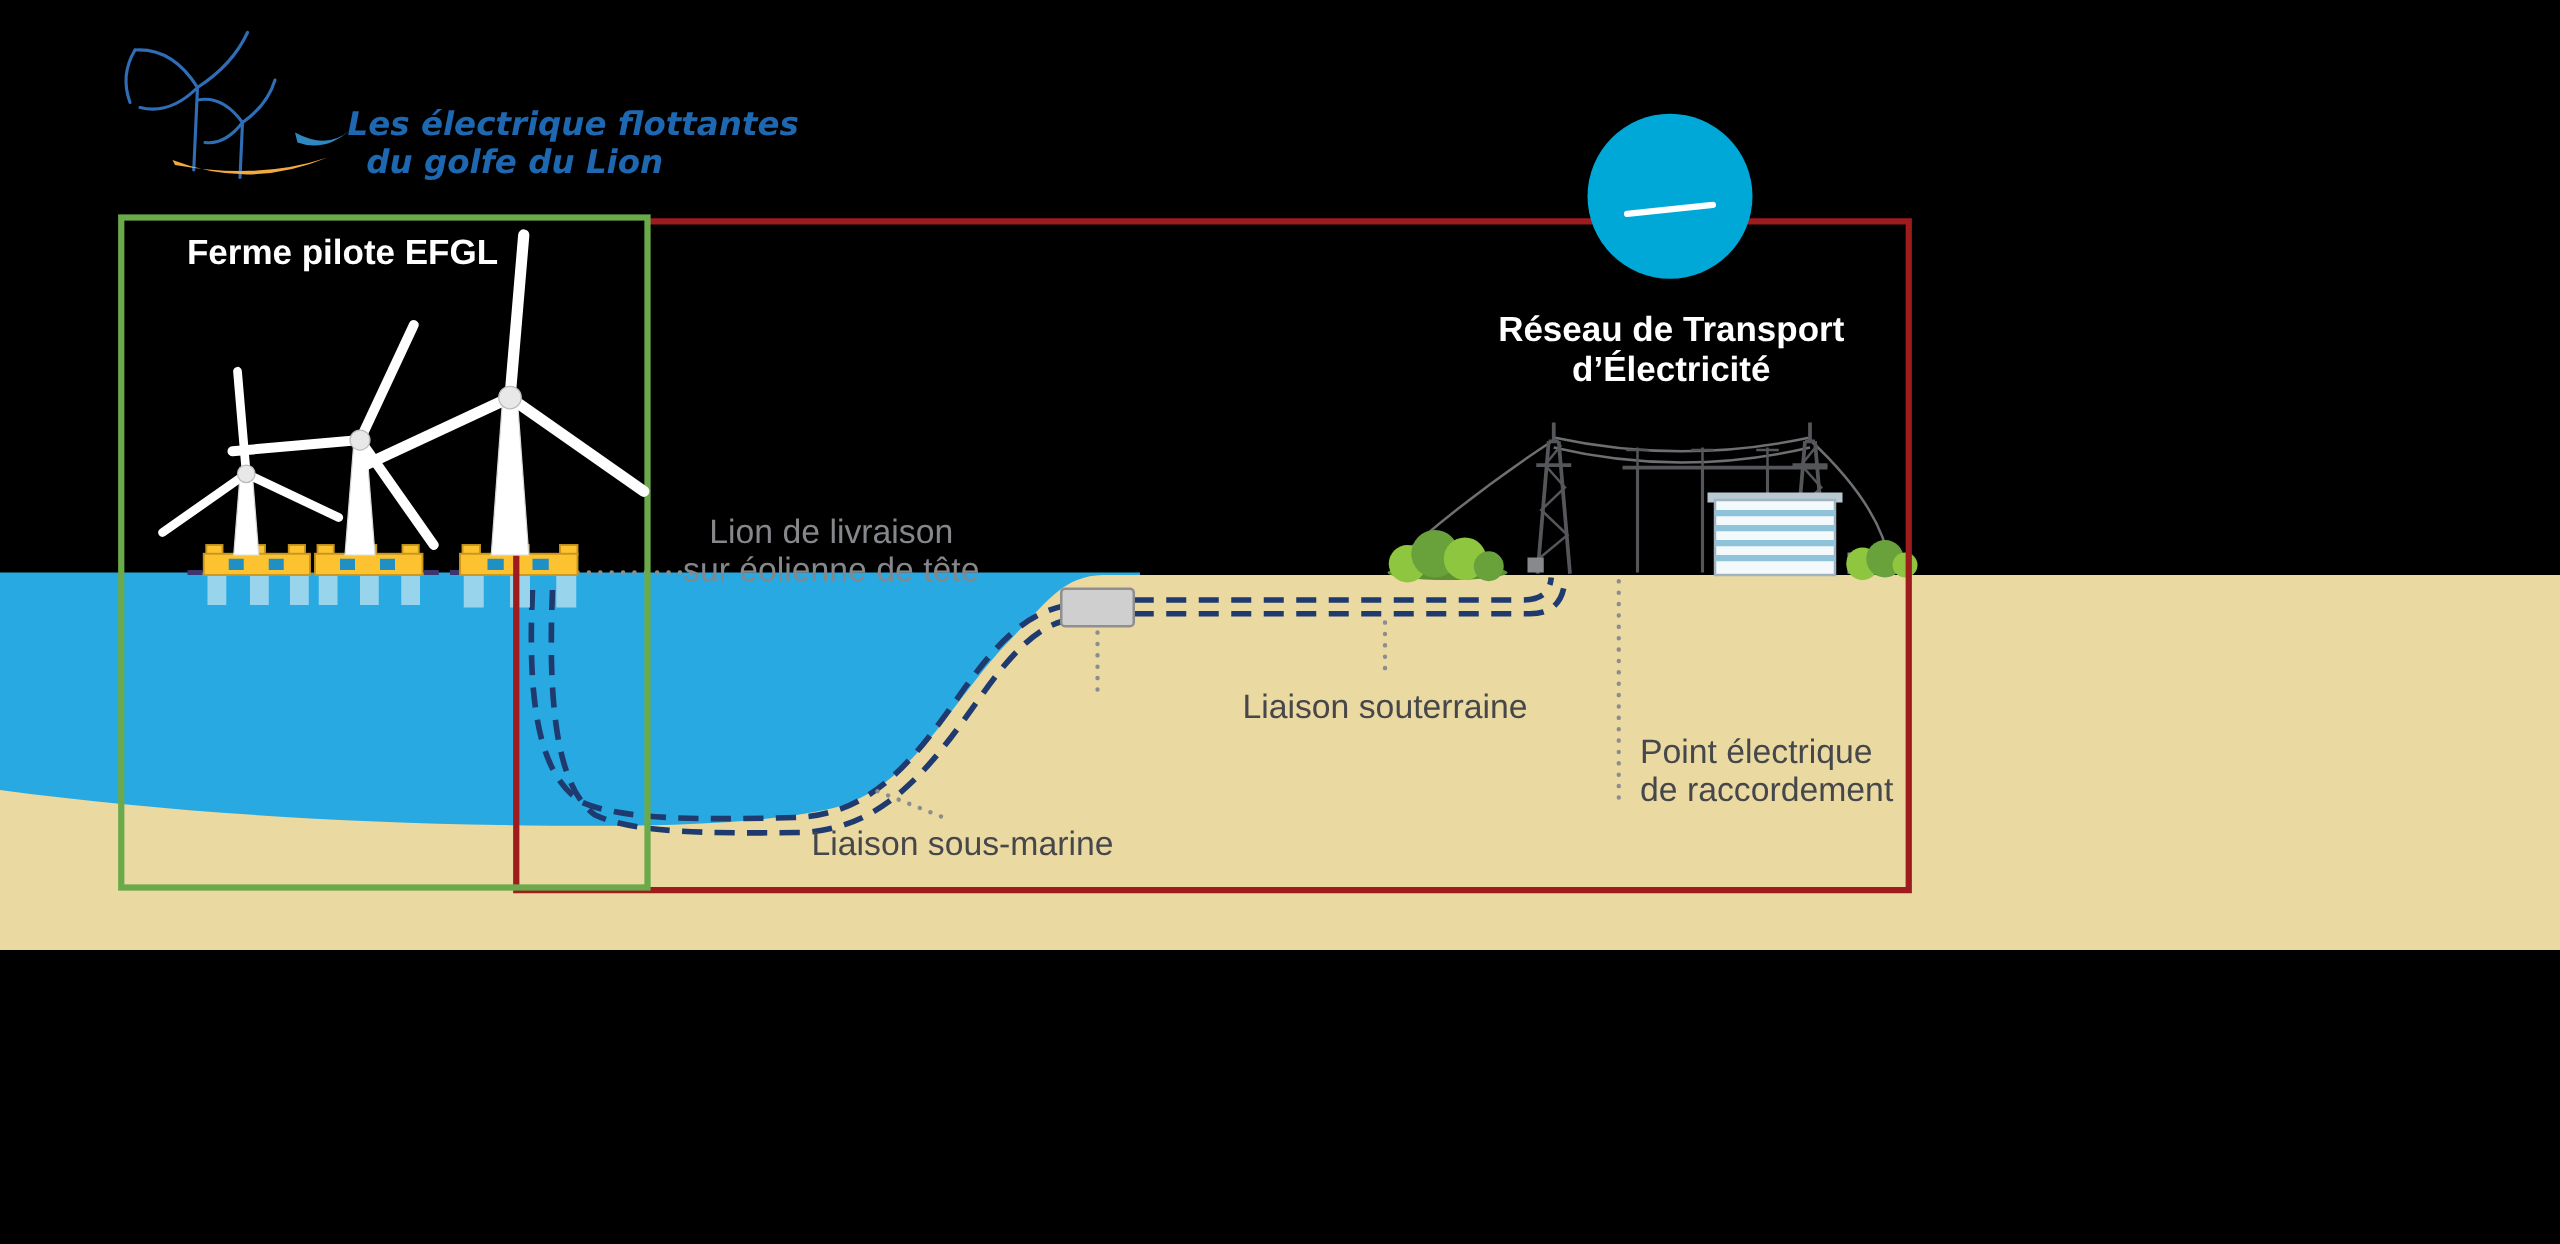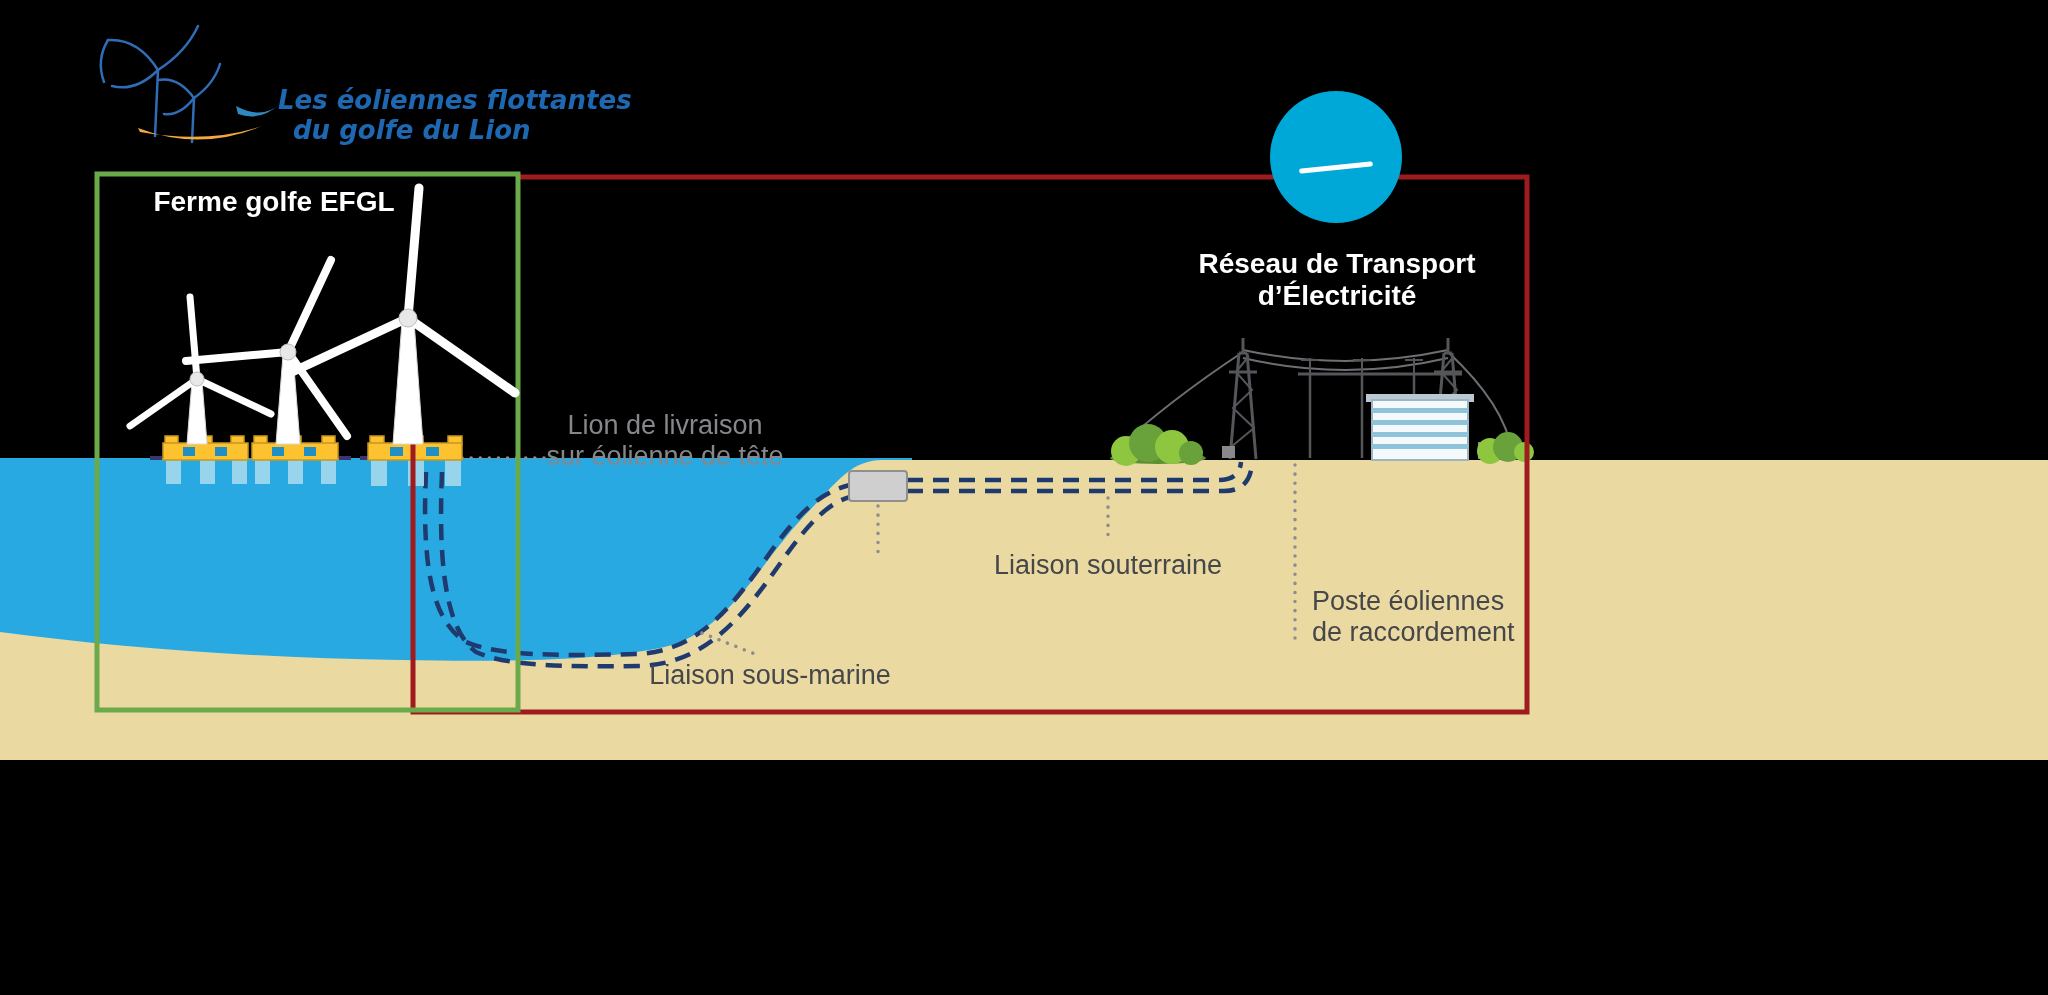--- a/index.html
+++ b/index.html
@@ -191,37 +191,37 @@
         <path d="M 194,98 L 192,142"></path>
         <path d="M 194,98 Q 178,76 158,80"></path>
         <path d="M 194,98 Q 214,84 220,64"></path>
         <path d="M 194,98 Q 180,116 164,114"></path>
       </g>
       <path d="M 138,128 Q 200,152 262,126 Q 208,144 140,132 Z" fill="#f2a93d"></path>
       <path d="M 236,106 Q 262,120 280,104 Q 260,122 238,114 Z" fill="#2f89c0"></path>
     </g>
   </svg>
 
-  <div class="label efgl-text" style="left:278px;top:86px;">Les éoliennes flottantes</div>
+  <div class="label efgl-text" style="left:278px;top:86px;">Les électrique flottantes</div>
   <div class="label efgl-text" style="left:293px;top:116px;">du golfe du Lion</div>
 
-  <div class="label title-white" style="left:104px;top:186px;width:340px;">Ferme golfe EFGL</div>
+  <div class="label title-white" style="left:104px;top:186px;width:340px;">Ferme pilote EFGL</div>
 
   <div class="rte-strike" style="left:1299px;top:165px;"></div>
 
   <div class="label title-white" style="left:1137px;top:248px;width:400px;">Réseau de Transport d’Électricité</div>
 
   <div class="label lbl-grey" style="left:540px;top:410px;width:250px;">
     <div>Lion de livraison</div>
     <div>sur éolienne de tête</div>
   </div>
 
 
   <div class="label lbl-dark" style="left:958px;top:550px;width:300px;">Liaison souterraine</div>
 
   <div class="label lbl-dark" style="left:645px;top:660px;width:250px;">Liaison sous-marine</div>
 
   <div class="label lbl-dark lbl-left" style="left:1312px;top:586px;width:260px;">
-    <div>Poste éoliennes</div>
+    <div>Point électrique</div>
     <div>de raccordement</div>
   </div>
 
 </div>
 
 </body></html>

